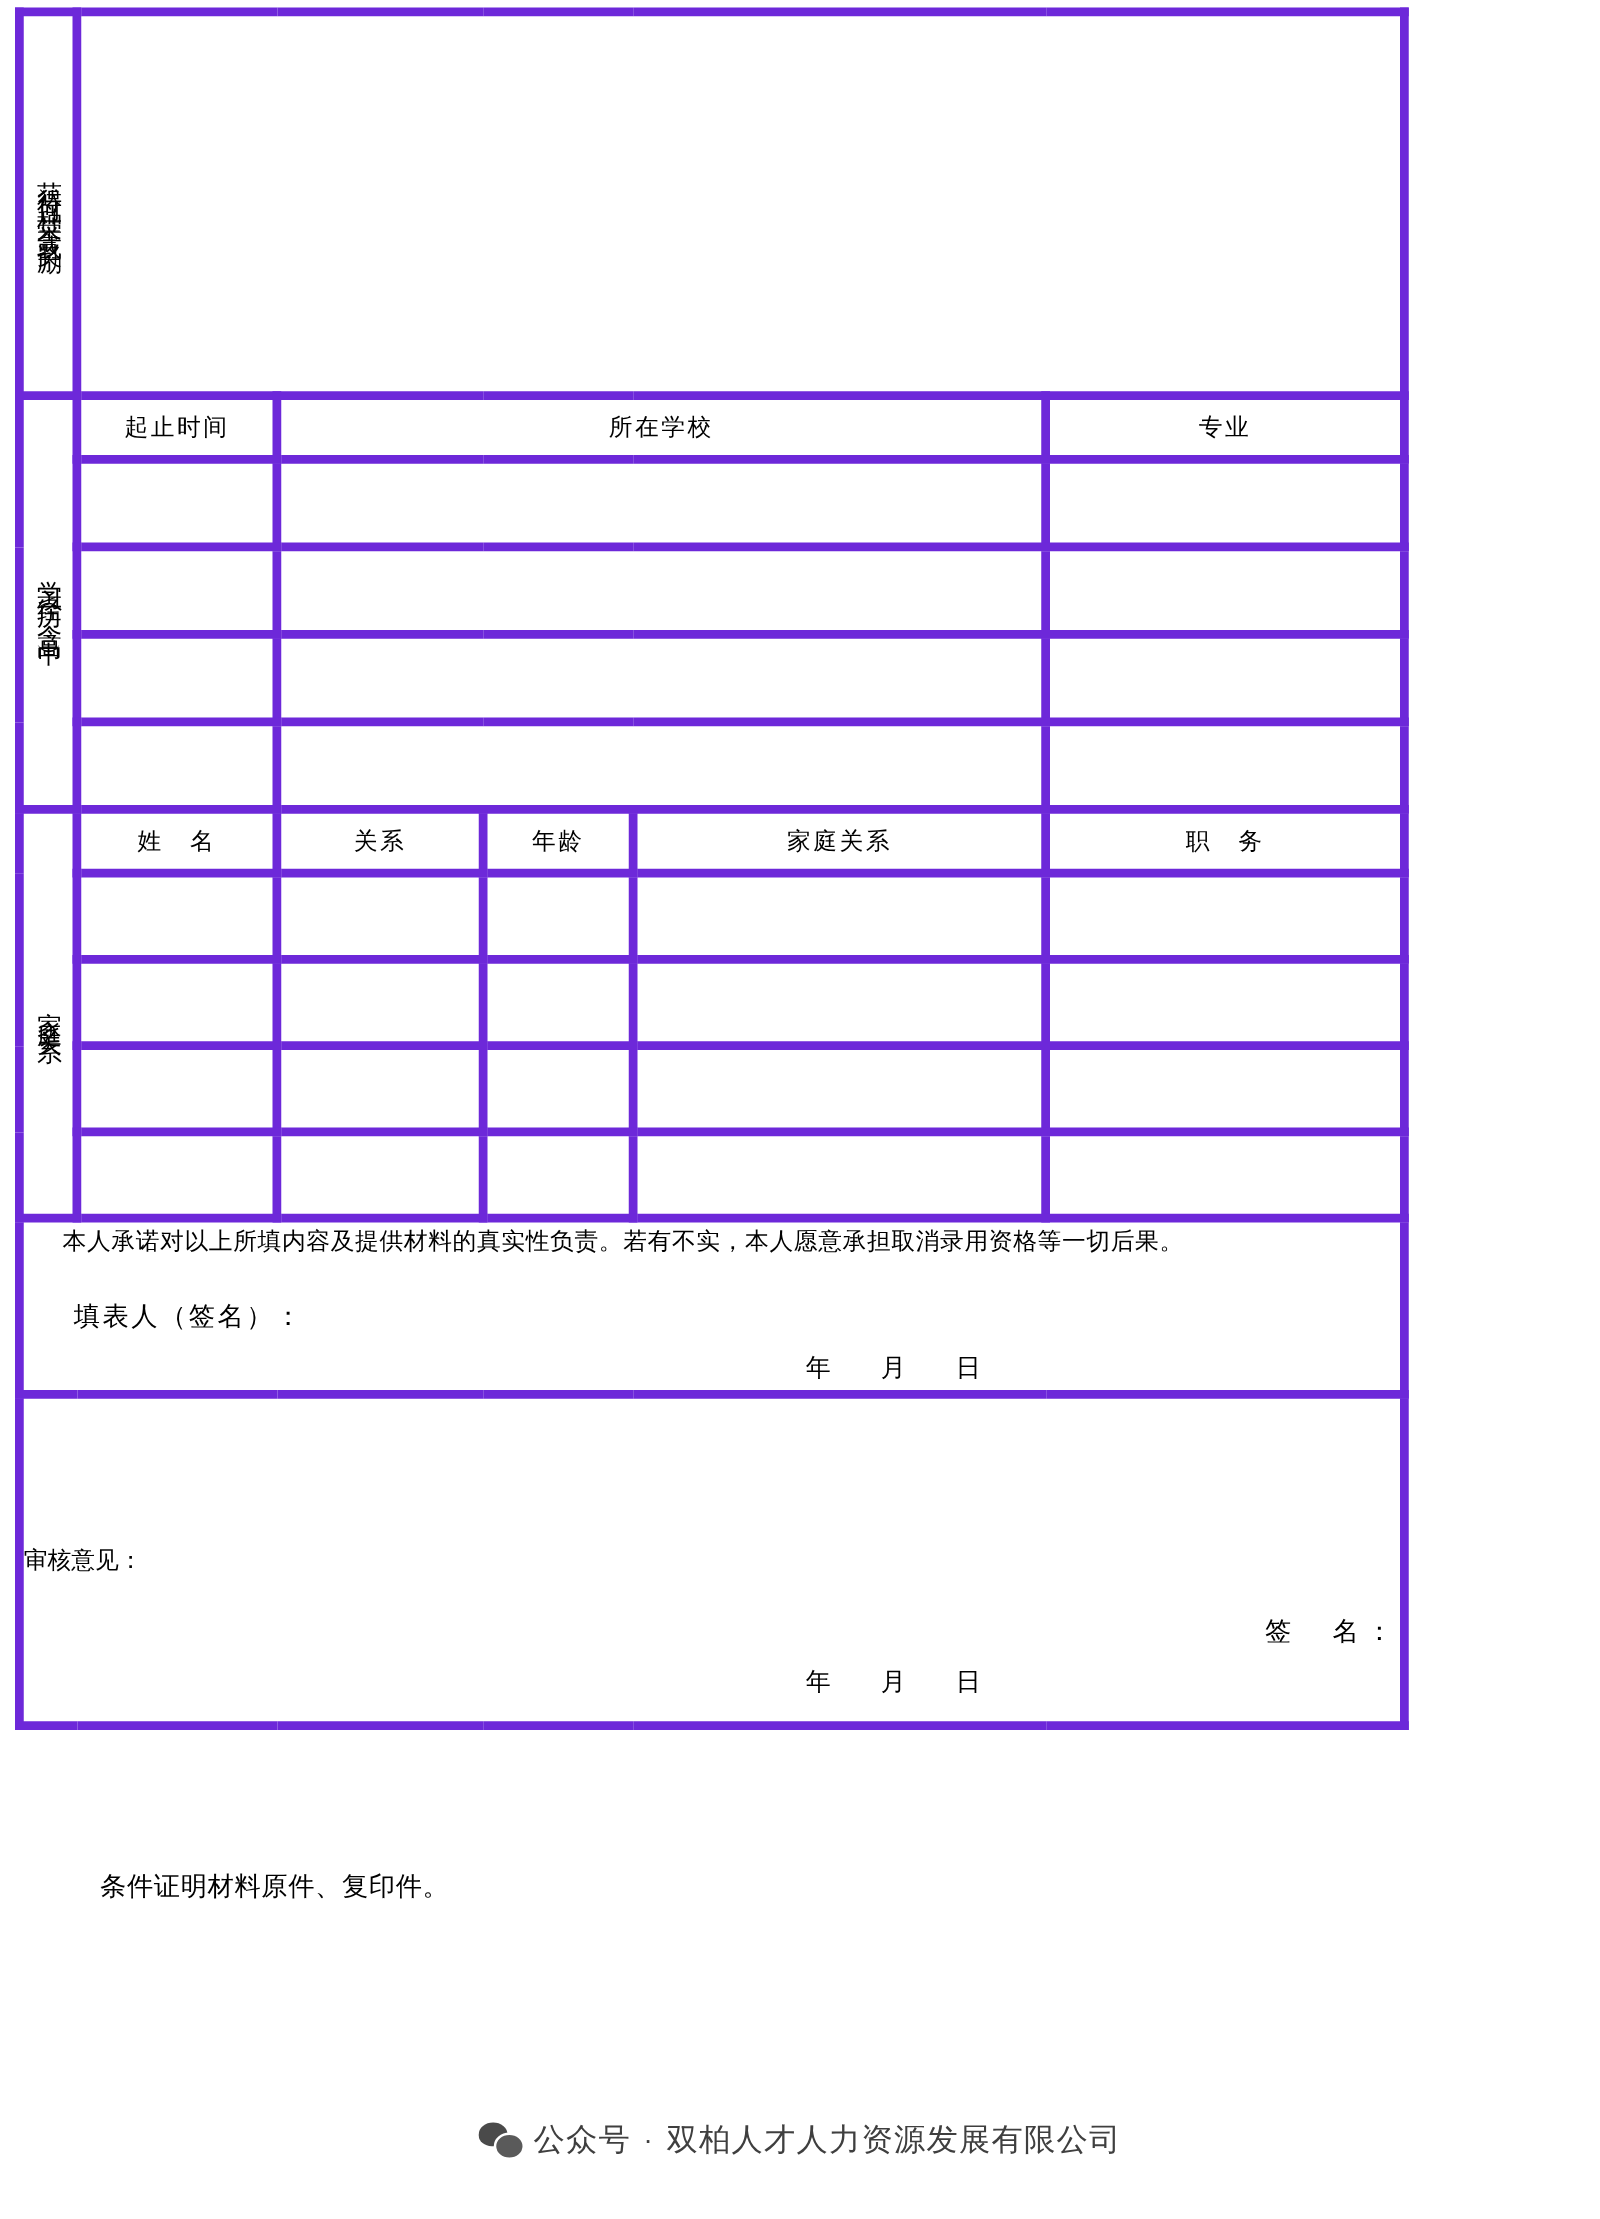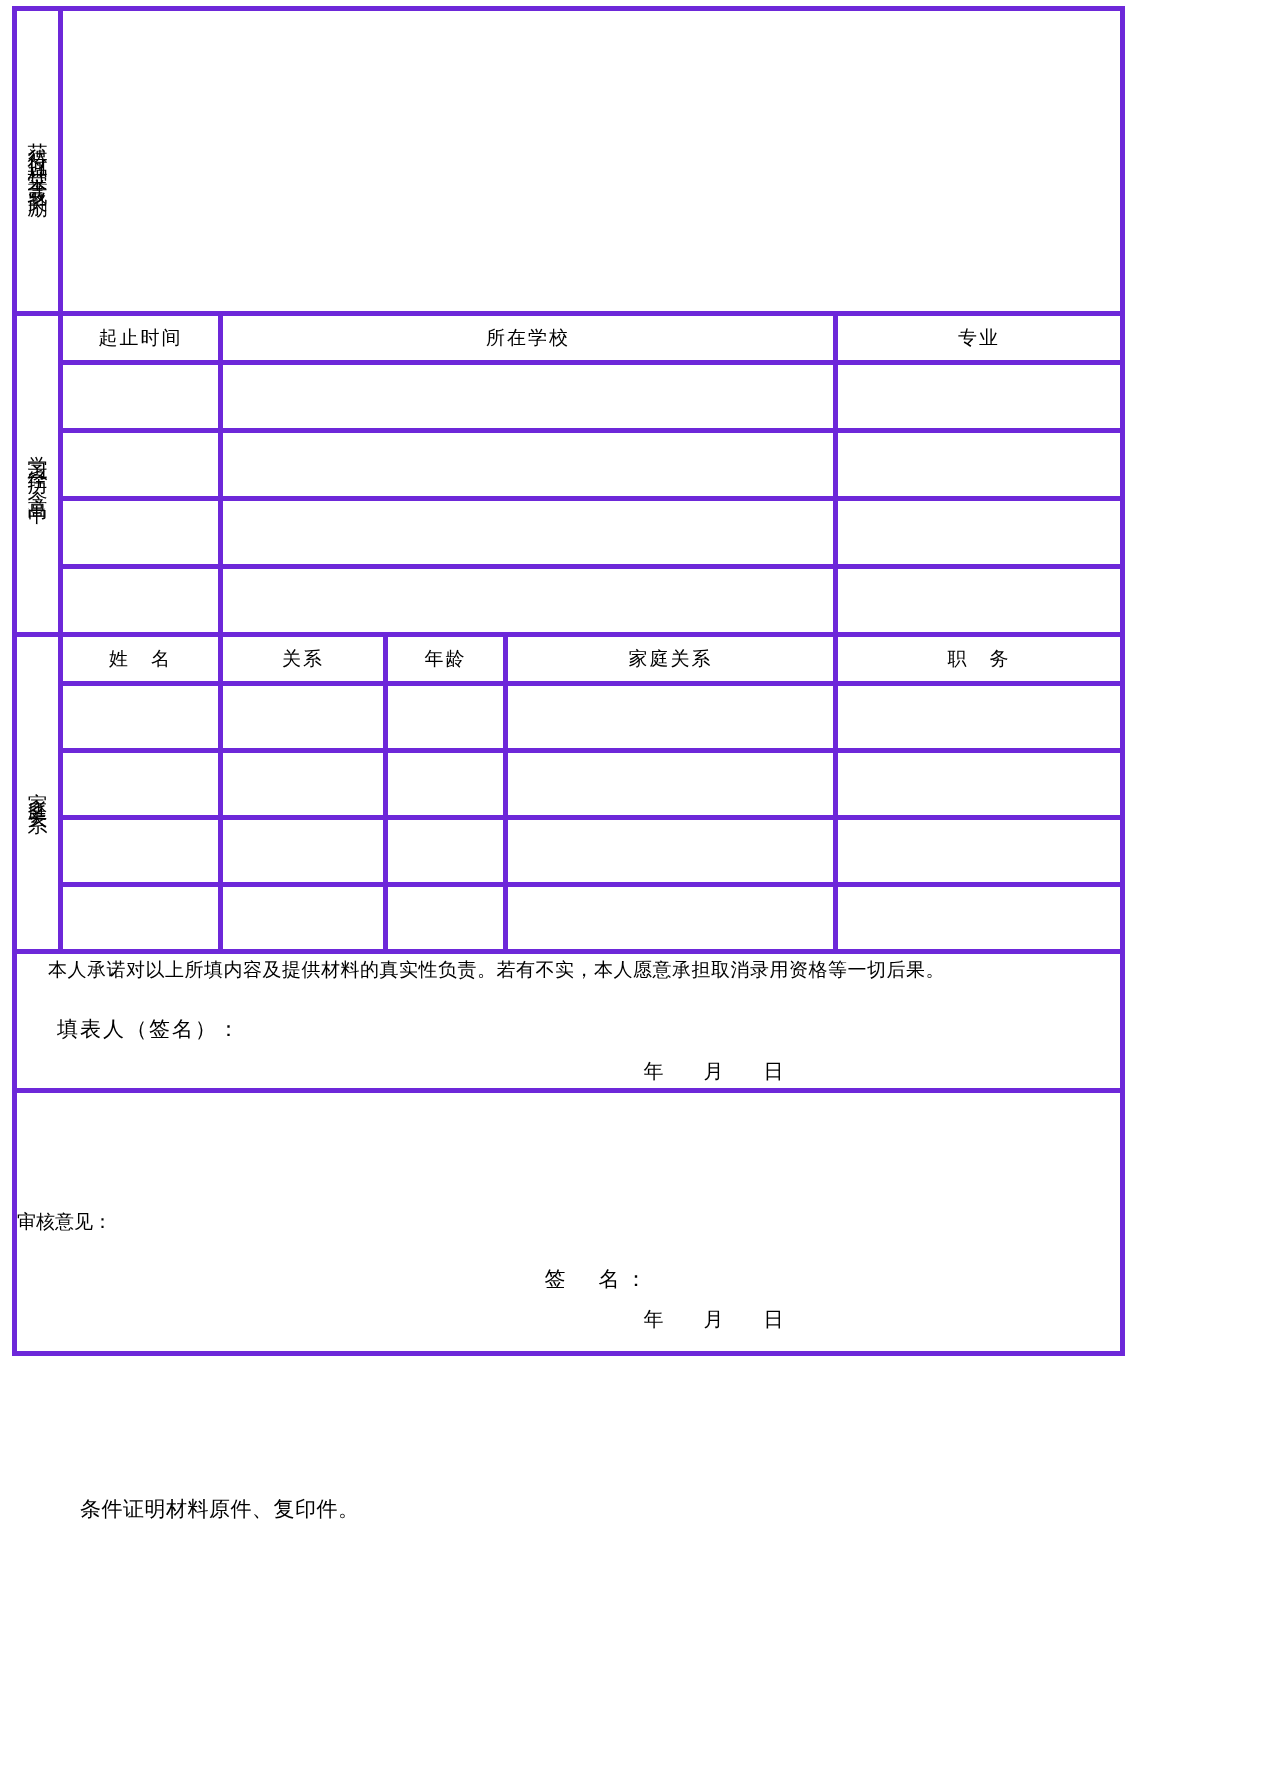--- a/index.html
+++ b/index.html
@@ -24,21 +24,21 @@
   }
   table.form {
     position: absolute;
     left: 12px;
     top: 6px;
     width: 1108px;
     border-collapse: collapse;
     table-layout: fixed;
   }
   table.form td {
-    border: 5px solid #6d28d9;
+    border: 7px solid #6d28d9;
     padding: 0;
     vertical-align: middle;
     font-size: 19px;
     font-family: "Liberation Serif", "DejaVu Serif", serif;
   }
   
   .vlabel {
     width: 46px;
     text-align: center;
     vertical-align: middle;
@@ -99,21 +99,21 @@
     padding: 14px 16px;
     font-size: 21px;
     position: relative;
     margin-left: 46px;
   }
   .review-sign {
     position: absolute;
     left: 0;
     right: 0;
     bottom: 58px;
-    text-align: center;
+    text-align: right;
     font-size: 21px;
     letter-spacing: 6px;
     padding-left: 60px;
   }
   .review-date {
     position: absolute;
     left: 0;
     right: 0;
     bottom: 18px;
     text-align: center;
@@ -276,14 +276,23 @@
         <div class="review-date">年　月　日</div>
       </td>
     </tr>
   </tbody>
     </table>
 
   <div class="note">
     <div>条件证明材料原件、复印件。</div>
   </div>
 
+  <div class="watermark">
+    <span class="wechat-logo">
+      <span class="b1"></span>
+      <span class="b2"></span>
+    </span>
+    <span>公众号</span>
+    <span class="wm-dot">·</span>
+    <span>双柏人才人力资源发展有限公司</span>
+  </div>
 
 </div>
 
 </body></html>

